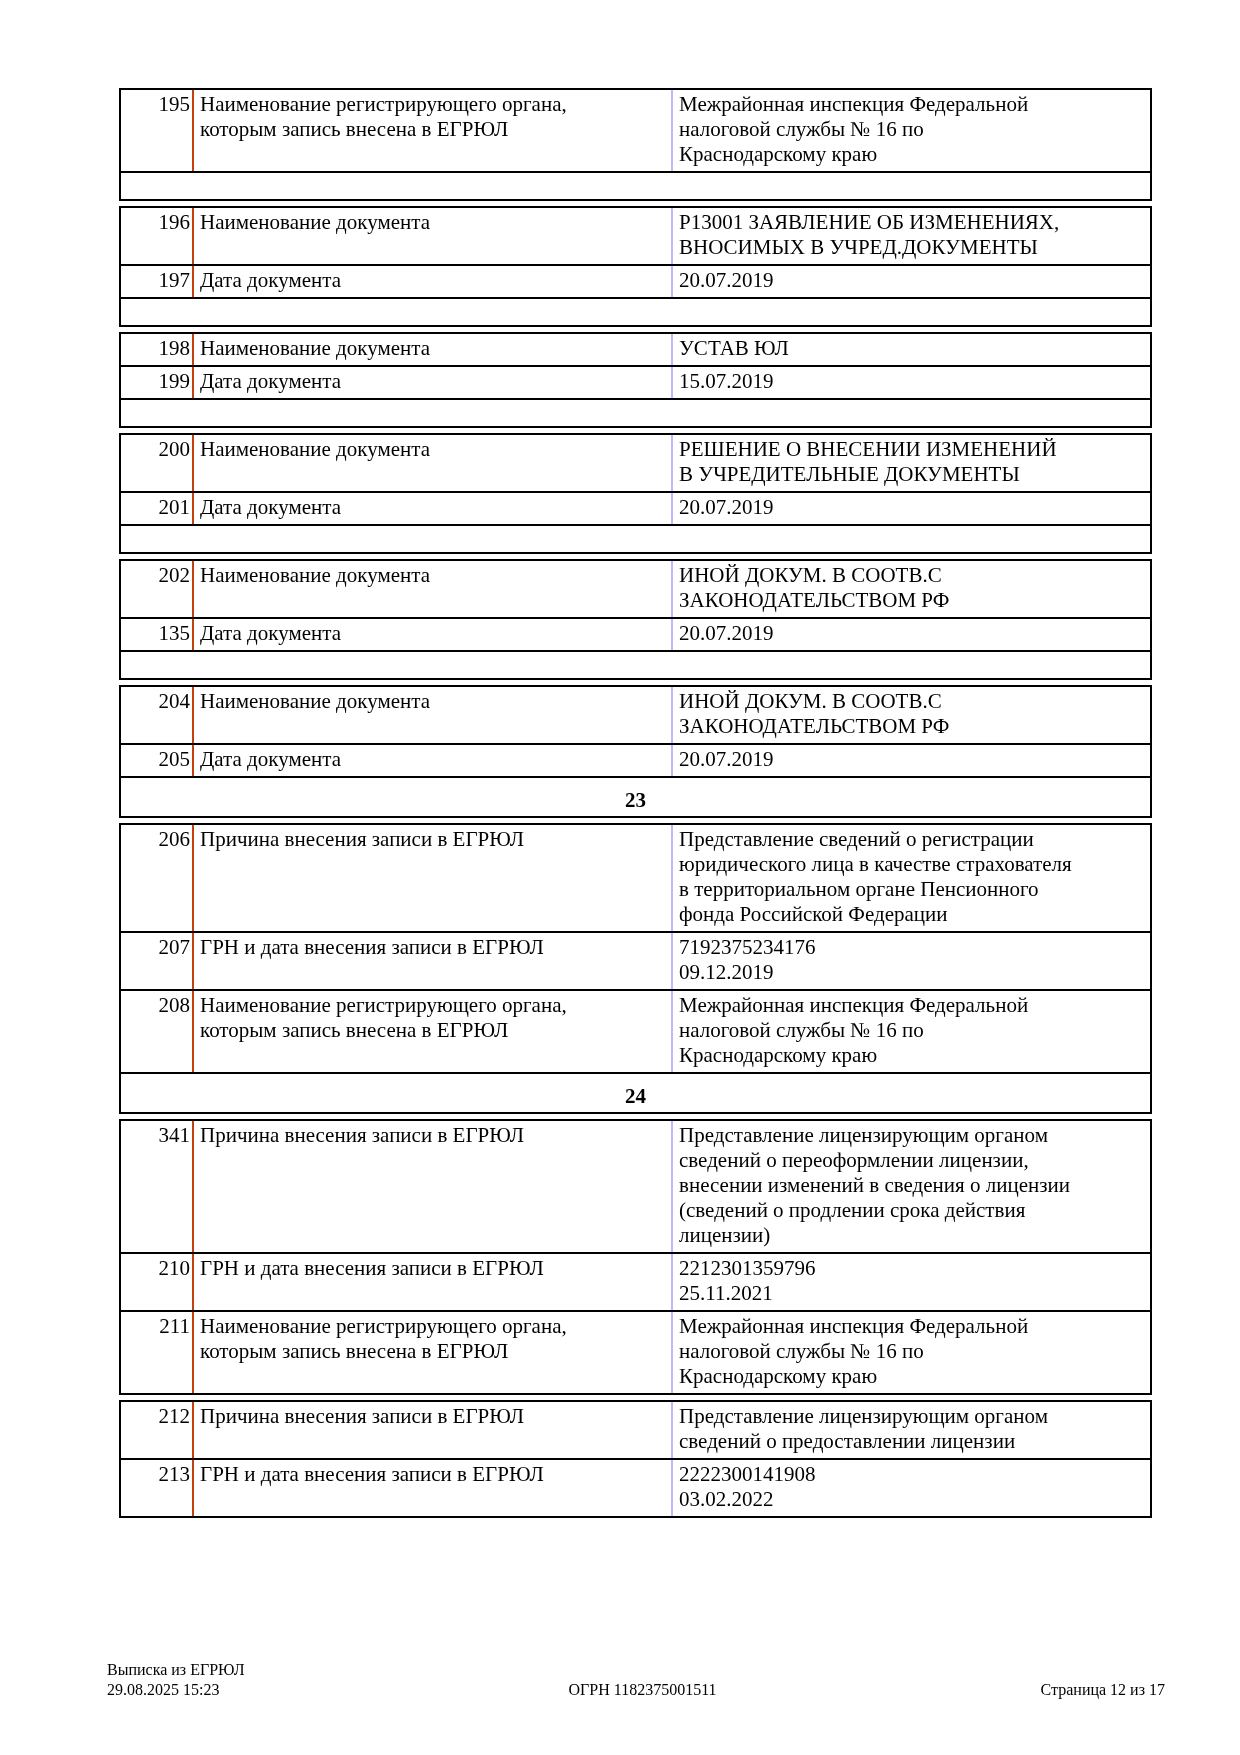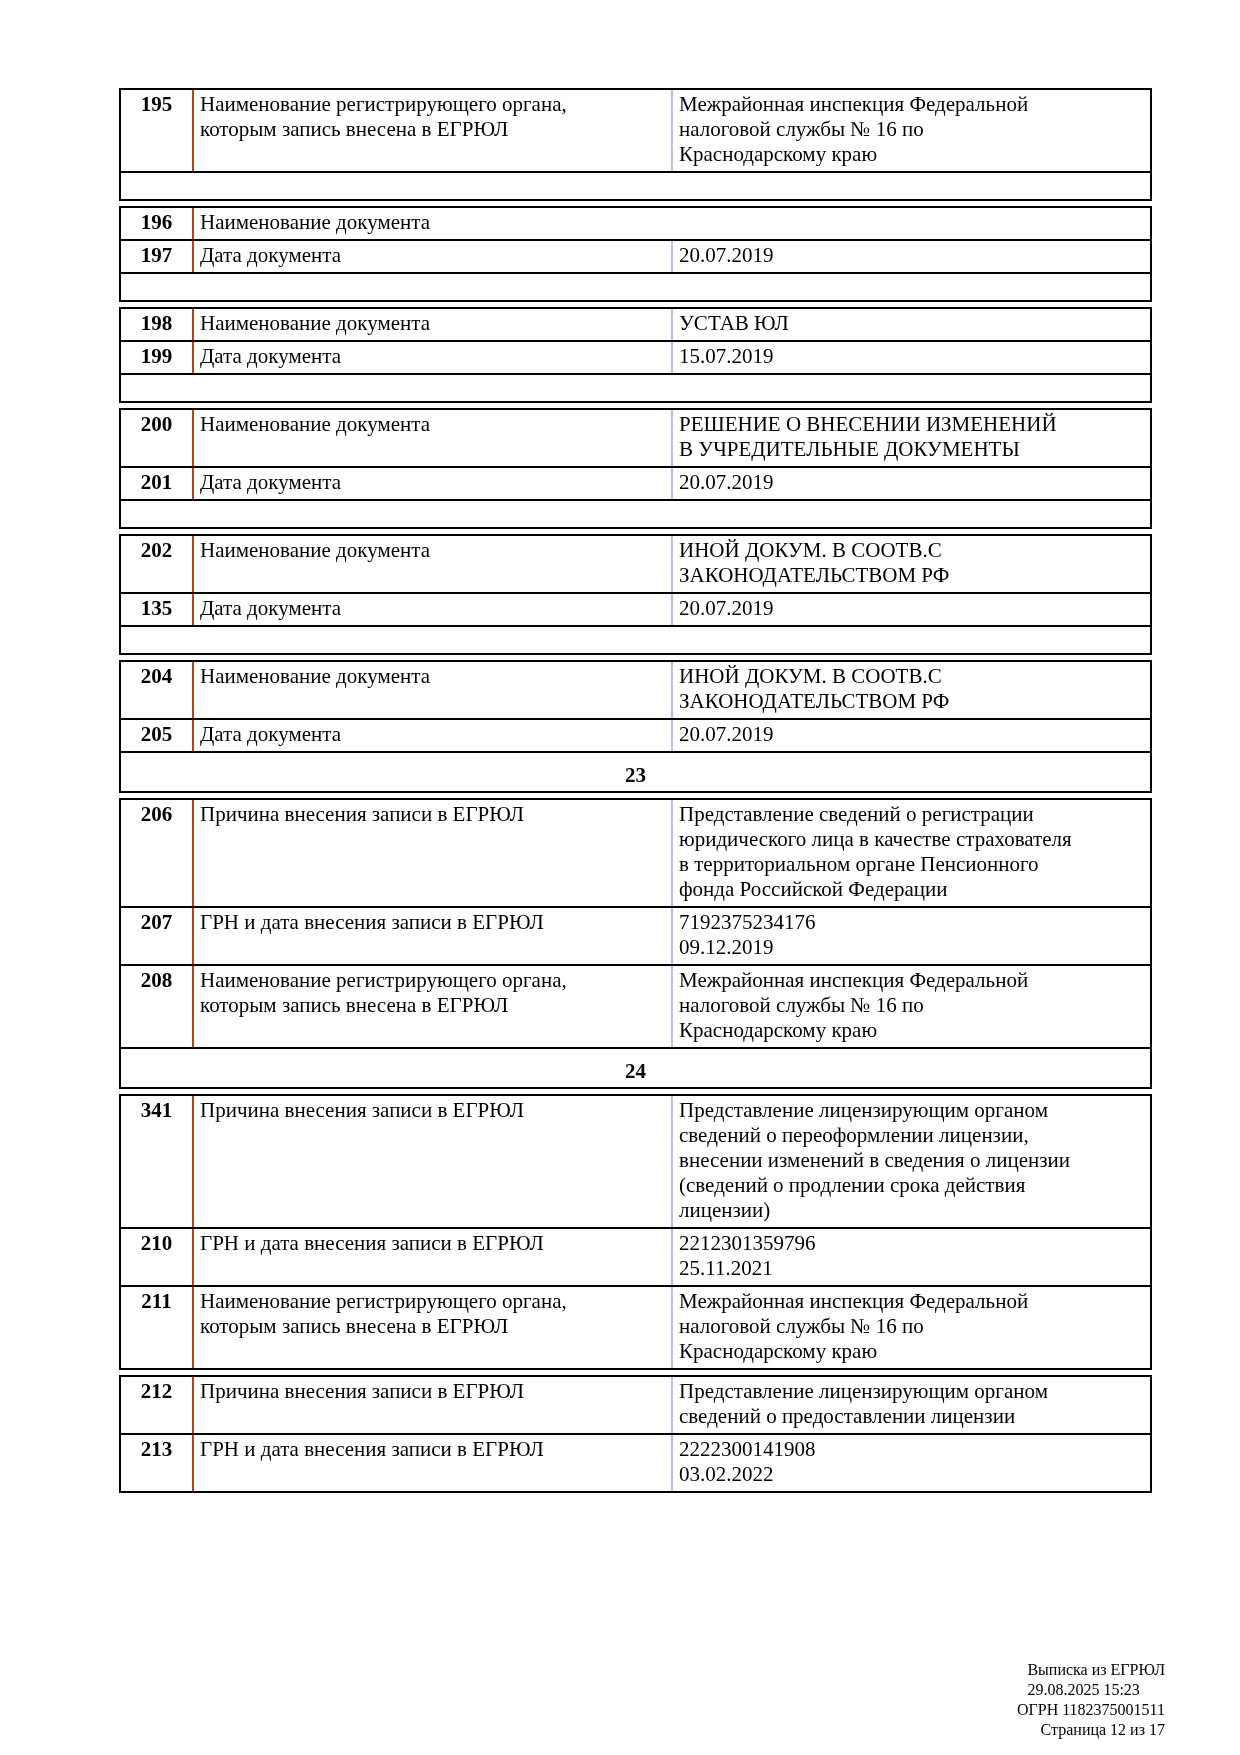--- a/index.html
+++ b/index.html
@@ -29,22 +29,22 @@
   .tcell {
     box-sizing: border-box;
     font-size: 21px;
     line-height: 25px;
     padding: 2px 6px 4px 6px;
     white-space: pre-line;
     overflow: hidden;
   }
   .tcell.num {
     flex: 0 0 71px;
-    text-align: center;
-    padding-left: 2px; padding-right: 2px; font-weight: bold;
+    text-align: right;
+    padding-left: 2px; padding-right: 2px;
   }
   .tcell.label {
     flex: 0 0 479px;
     border-left: 2px solid #c2410c;
   }
   .tcell.value {
     flex: 1 1 auto;
     border-left: 2px solid #c4b5fd;
   }
   .tcell.merged {
@@ -60,21 +60,20 @@
   }
   .footer {
     position: absolute;
     left: 107px; top: 1660px;
     width: 1058px;
     display: flex;
     justify-content: space-between;
     align-items: flex-end;
     font-size: 16px;
     line-height: 20px;
-    flex-direction: column;
   }
   .footer .left-block { text-align: left; }
   .footer .center-block { text-align: center; }
   .footer .right-block { text-align: right; }
 </style>
 </head>
 <body>
 
 <div class="egrul-table">
     <div class="tblock">
@@ -85,20 +84,22 @@
         <div class="tcell value">Межрайонная инспекция Федеральной
 налоговой службы № 16 по
 Краснодарскому краю</div>
       </div>
       <div class="trow spacer"></div>
     </div>
     <div class="tblock">
       <div class="trow record">
         <div class="tcell num">196</div>
         <div class="tcell label">Наименование документа</div>
+        <div class="tcell value">Р13001 ЗАЯВЛЕНИЕ ОБ ИЗМЕНЕНИЯХ,
+ВНОСИМЫХ В УЧРЕД.ДОКУМЕНТЫ</div>
       </div>
       <div class="trow record">
         <div class="tcell num">197</div>
         <div class="tcell label">Дата документа</div>
         <div class="tcell value">20.07.2019</div>
       </div>
       <div class="trow spacer"></div>
     </div>
     <div class="tblock">
       <div class="trow record">

